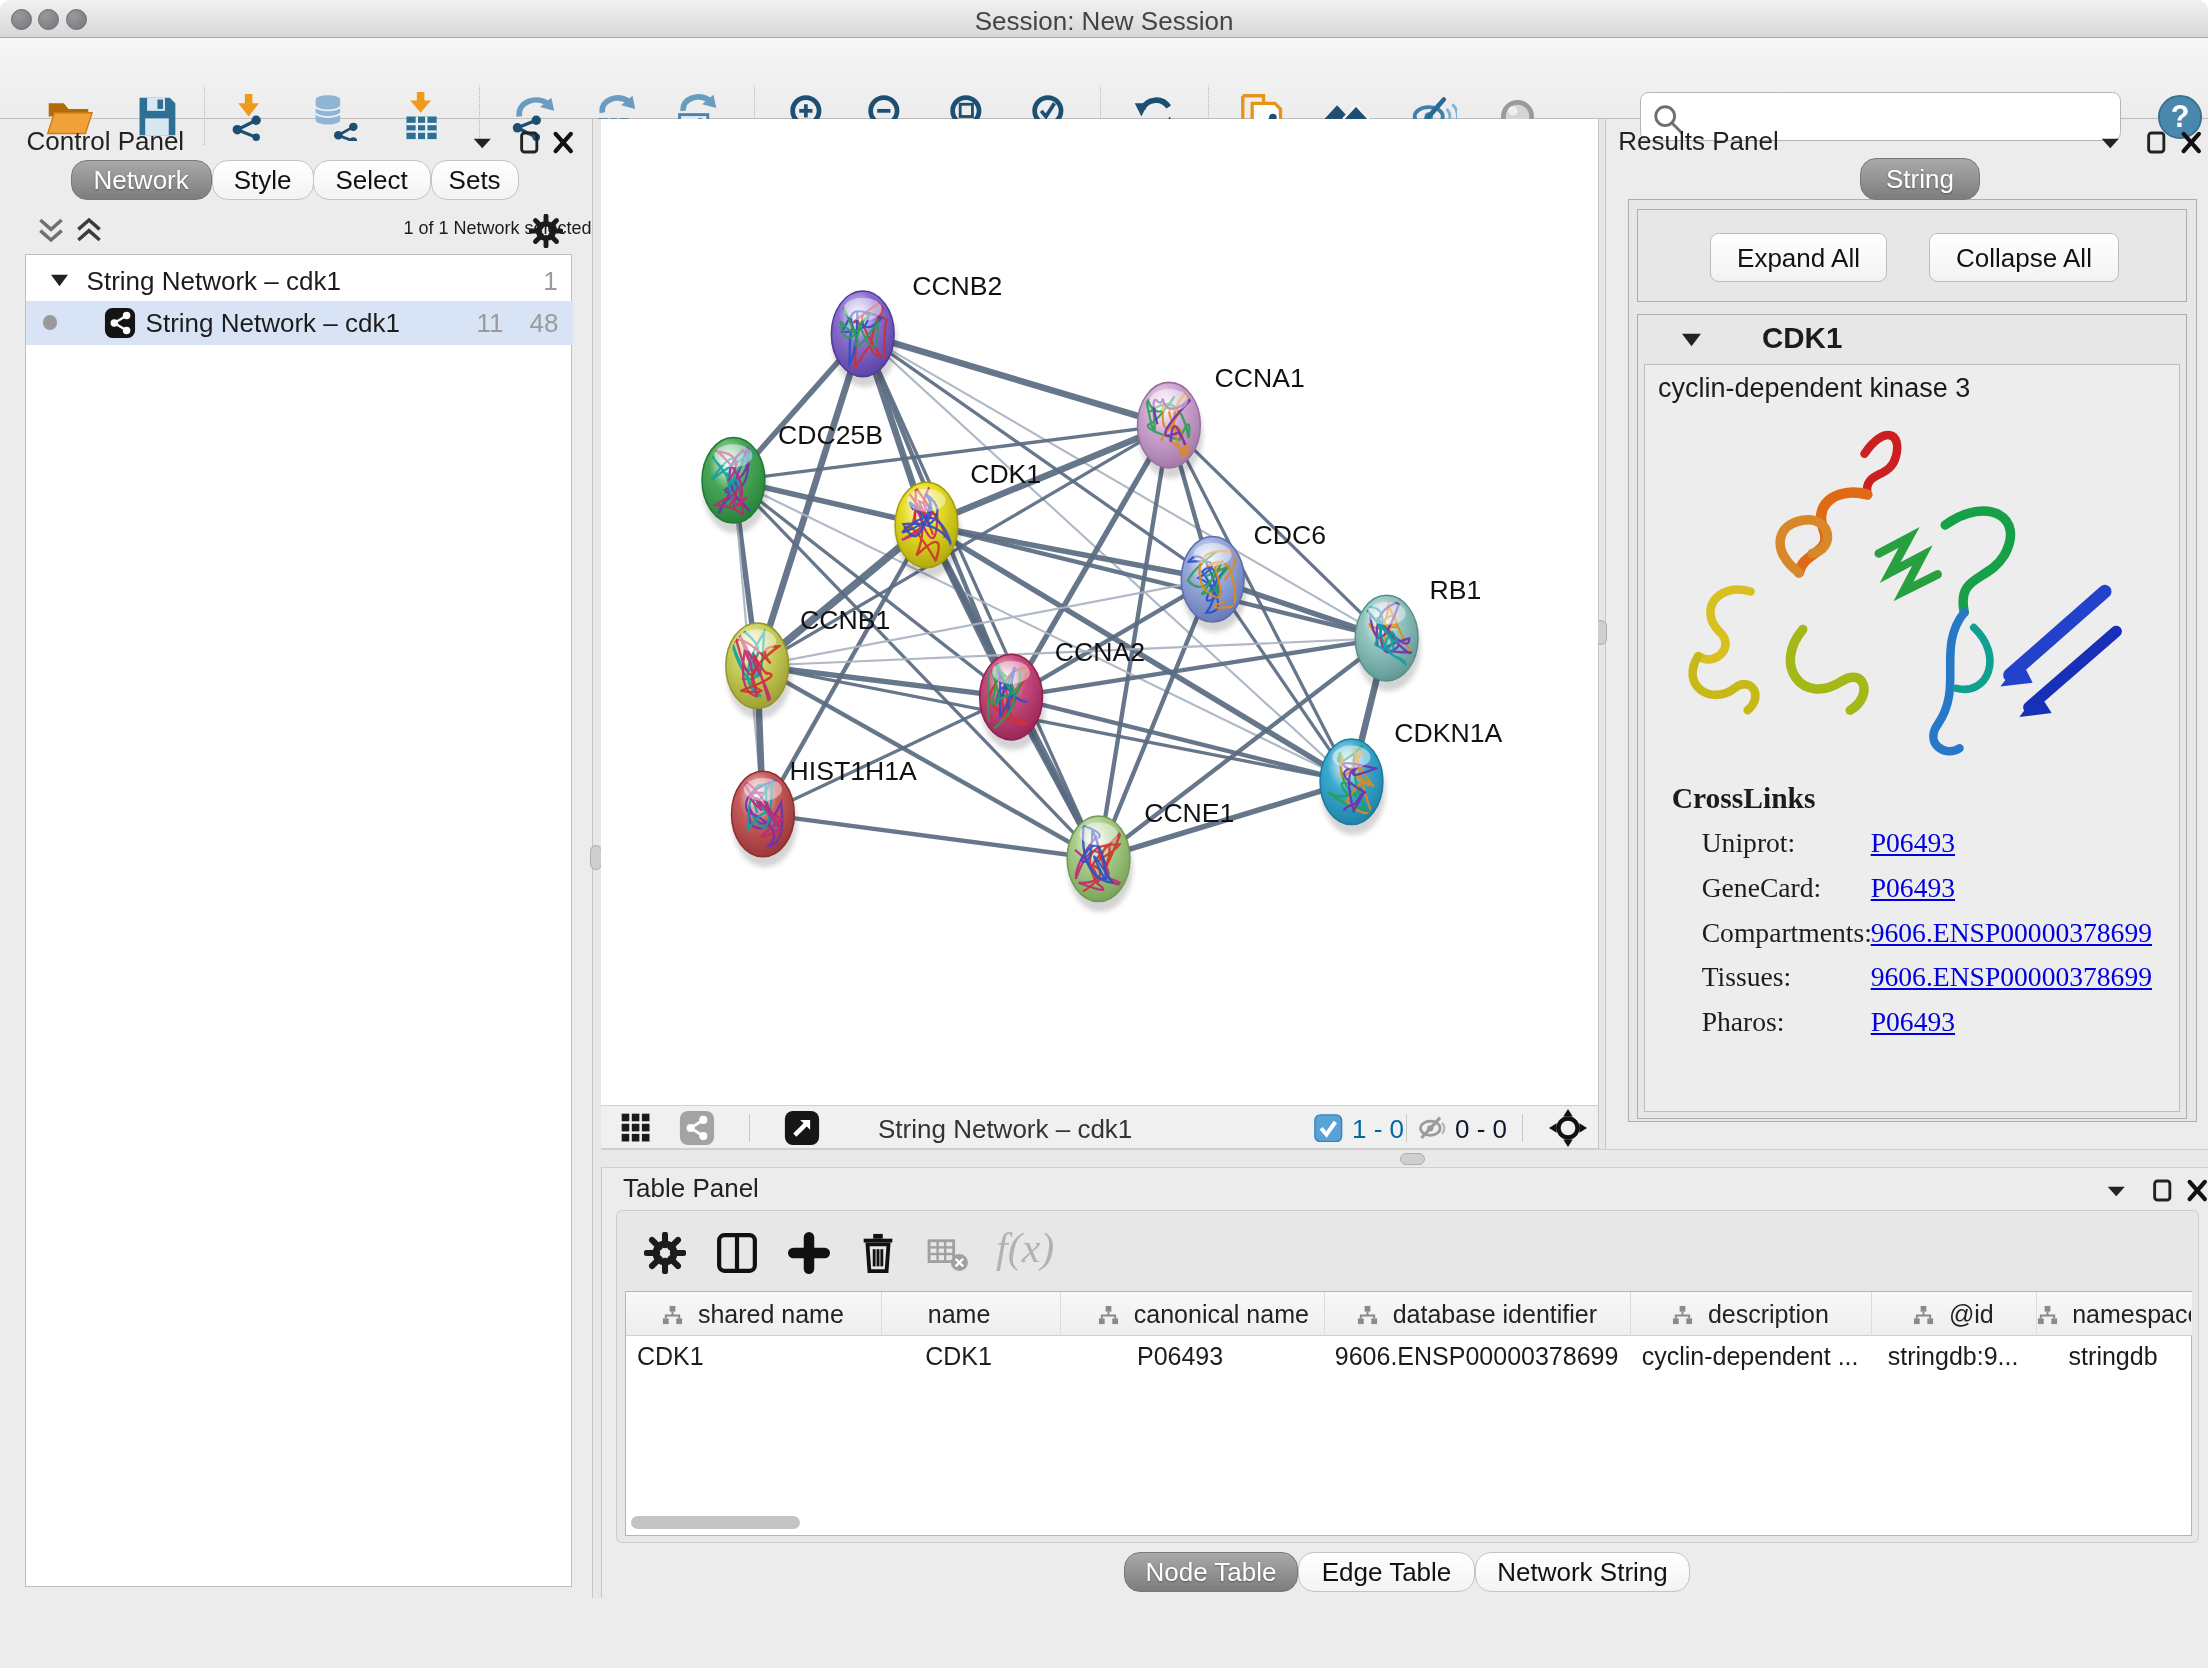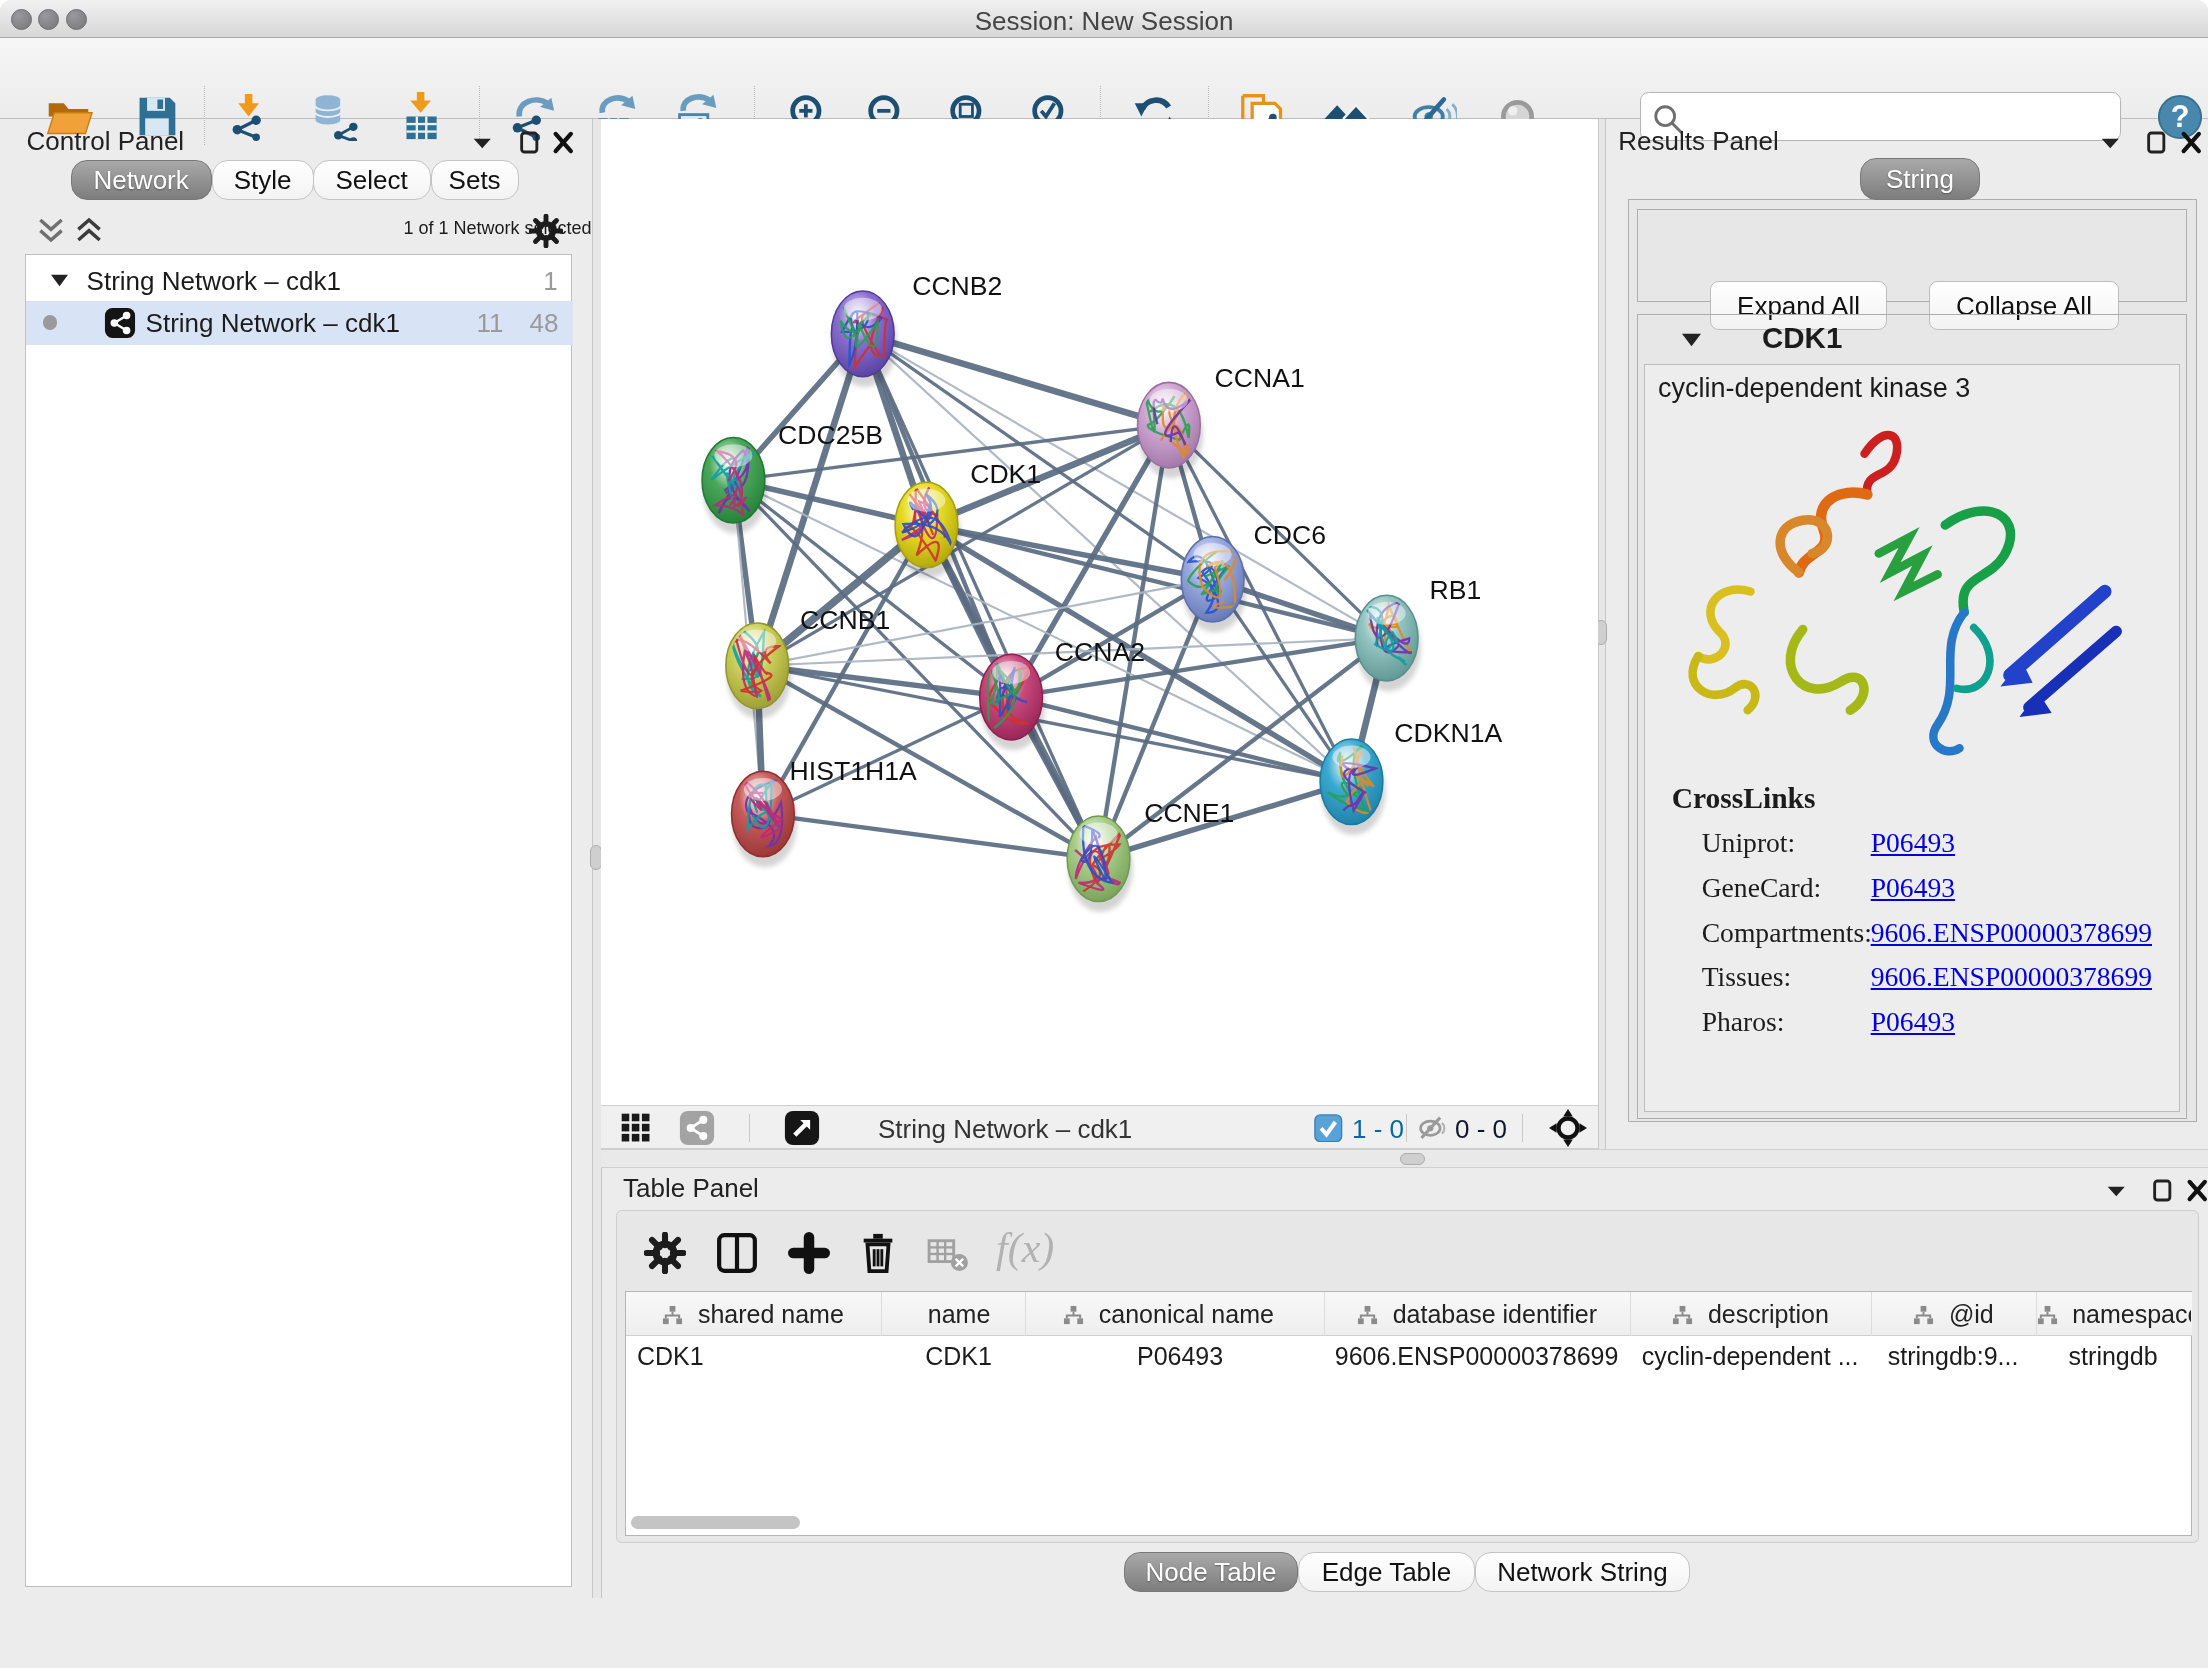--- a/index.html
+++ b/index.html
@@ -35,21 +35,21 @@
   .treerow{font-size:26px;line-height:40px;}
   .rowsel{background:#d8e4f6;}
   .cnt{color:#9a9a9a;}
 
   
   .netbar{background:#f0f0f0;border-top:1px solid #cfcfcf;border-bottom:1px solid #cfcfcf;}
   .nbsep{top:7.6px;height:28.5px;width:0;border-left:1px solid #c9c9c9;}
 
   
   .rbox{border:1px solid #aeaeae;background:#e7e7e7;}
-  .rbtn{background:linear-gradient(#ffffff,#f2f2f2);border:1px solid #bcbcbc;border-radius:8.6px;text-align:center;font-size:26px;line-height:48px;color:#111;margin-top:48px;}
+  .rbtn{background:linear-gradient(#ffffff,#f2f2f2);border:1px solid #bcbcbc;border-radius:8.6px;text-align:center;font-size:26px;line-height:48px;color:#111;}
   .serif{font-family:"Liberation Serif",serif;}
   .xlink{color:#0000dd;text-decoration:underline;}
 
   
   .tp-inner{background:#e7e7e7;border:1px solid #cdcdcd;border-radius:5.7px;}
   .tablebox{background:#fff;border:1px solid #b5b5b5;}
   .th{background:linear-gradient(#f8f8f8,#eeeeee);border-bottom:1px solid #cfcfcf;font-size:25px;color:#222;}
   .thcell{border-left:1px solid #dcdcdc;height:44px;line-height:44px;text-align:center;overflow:hidden;white-space:nowrap;}
   .tdcell{font-size:25px;line-height:40px;text-align:center;overflow:hidden;white-space:nowrap;}
   .scrollthumb{background:#c4c4c4;border-radius:7.6px;}
@@ -740,21 +740,21 @@
                 </g>
                 <g stroke="#8a8a8a" stroke-width="2" fill="none">
                   <path d="M11 7 V11 M4 14 V11 H18 V14"></path>
                 </g>
               </svg>
             <span>shared name</span>
           </div>
           <div class="abs thcell" style="left:255px;width:156px">
             <span>name</span>
           </div>
-          <div class="abs thcell" style="left:399px;width:287px">
+          <div class="abs thcell" style="left:434px;width:287px">
             <svg style="width:21px;height:21px;vertical-align:-2.9px;margin-right:7.6px" viewBox="0 0 22 22">
                 <g fill="#8a8a8a">
                   <rect x="8" y="1" width="6" height="6"></rect>
                   <rect x="1" y="14" width="6" height="6"></rect>
                   <rect x="15" y="14" width="6" height="6"></rect>
                 </g>
                 <g stroke="#8a8a8a" stroke-width="2" fill="none">
                   <path d="M11 7 V11 M4 14 V11 H18 V14"></path>
                 </g>
               </svg>

